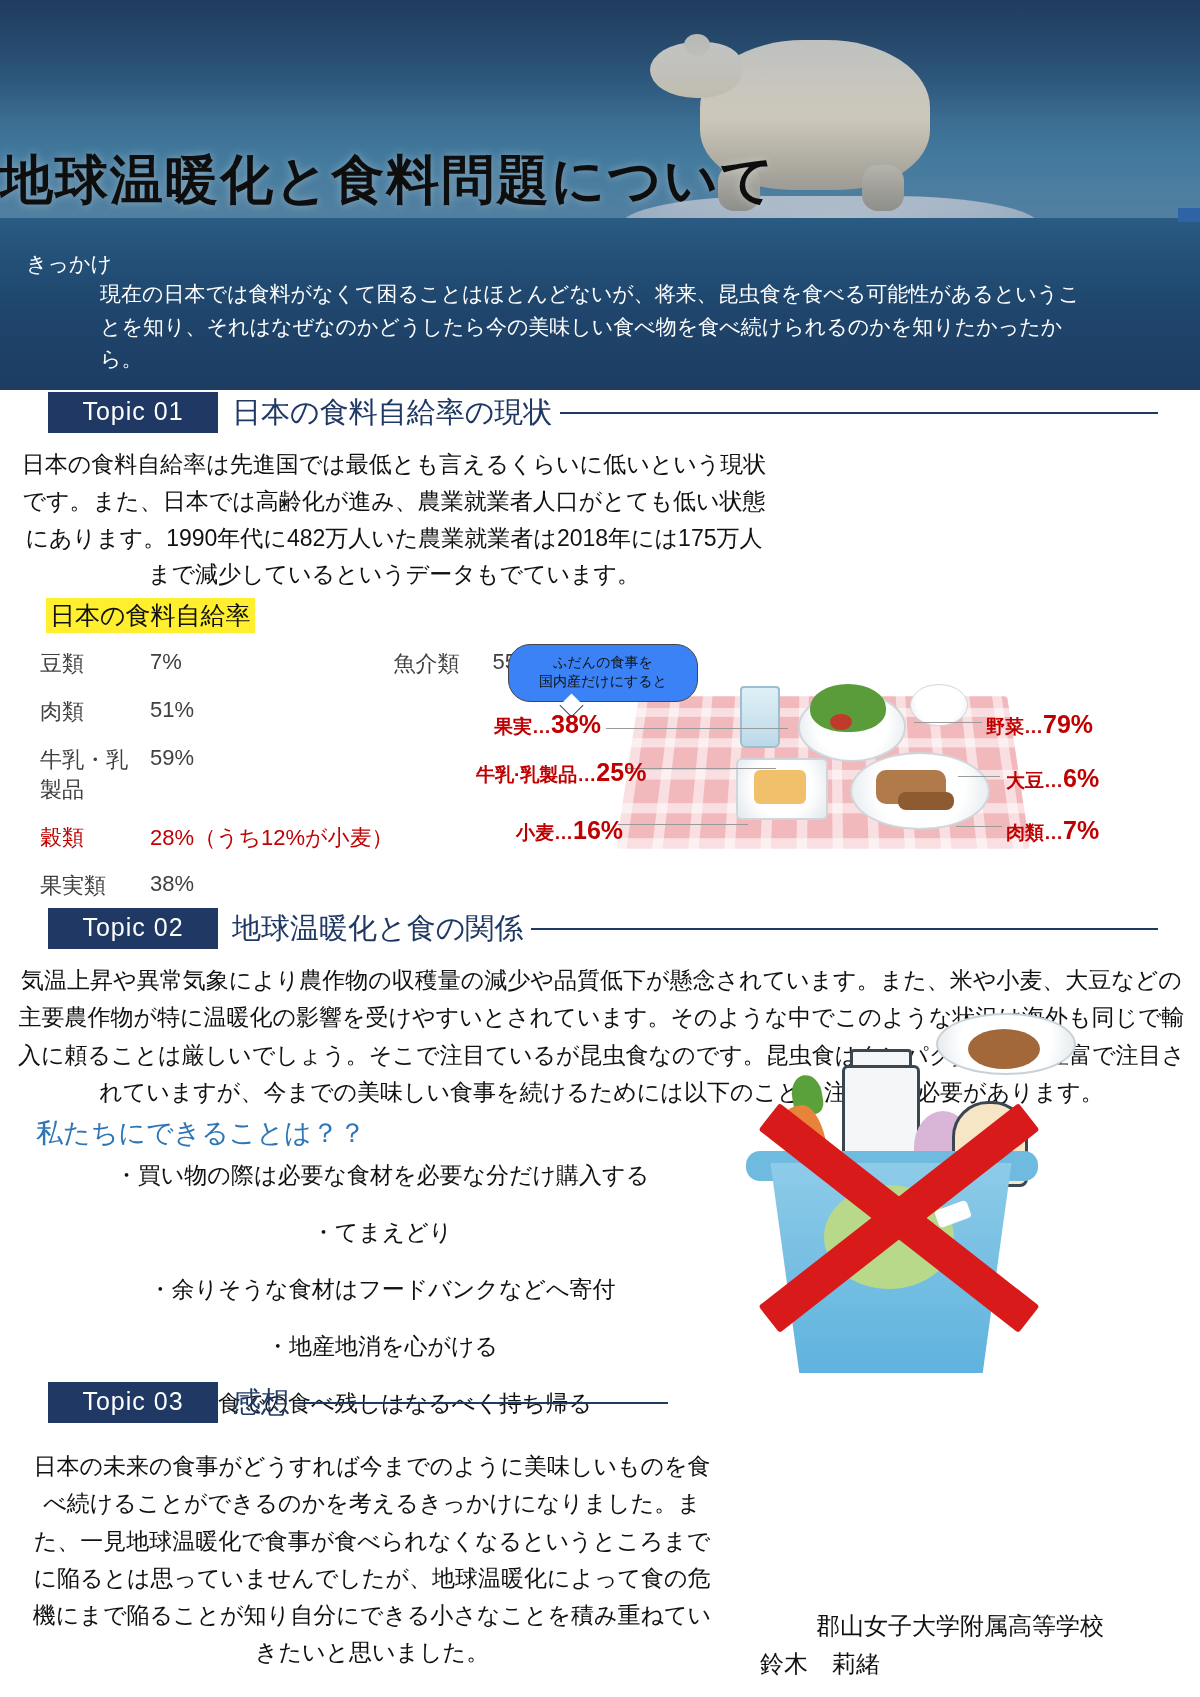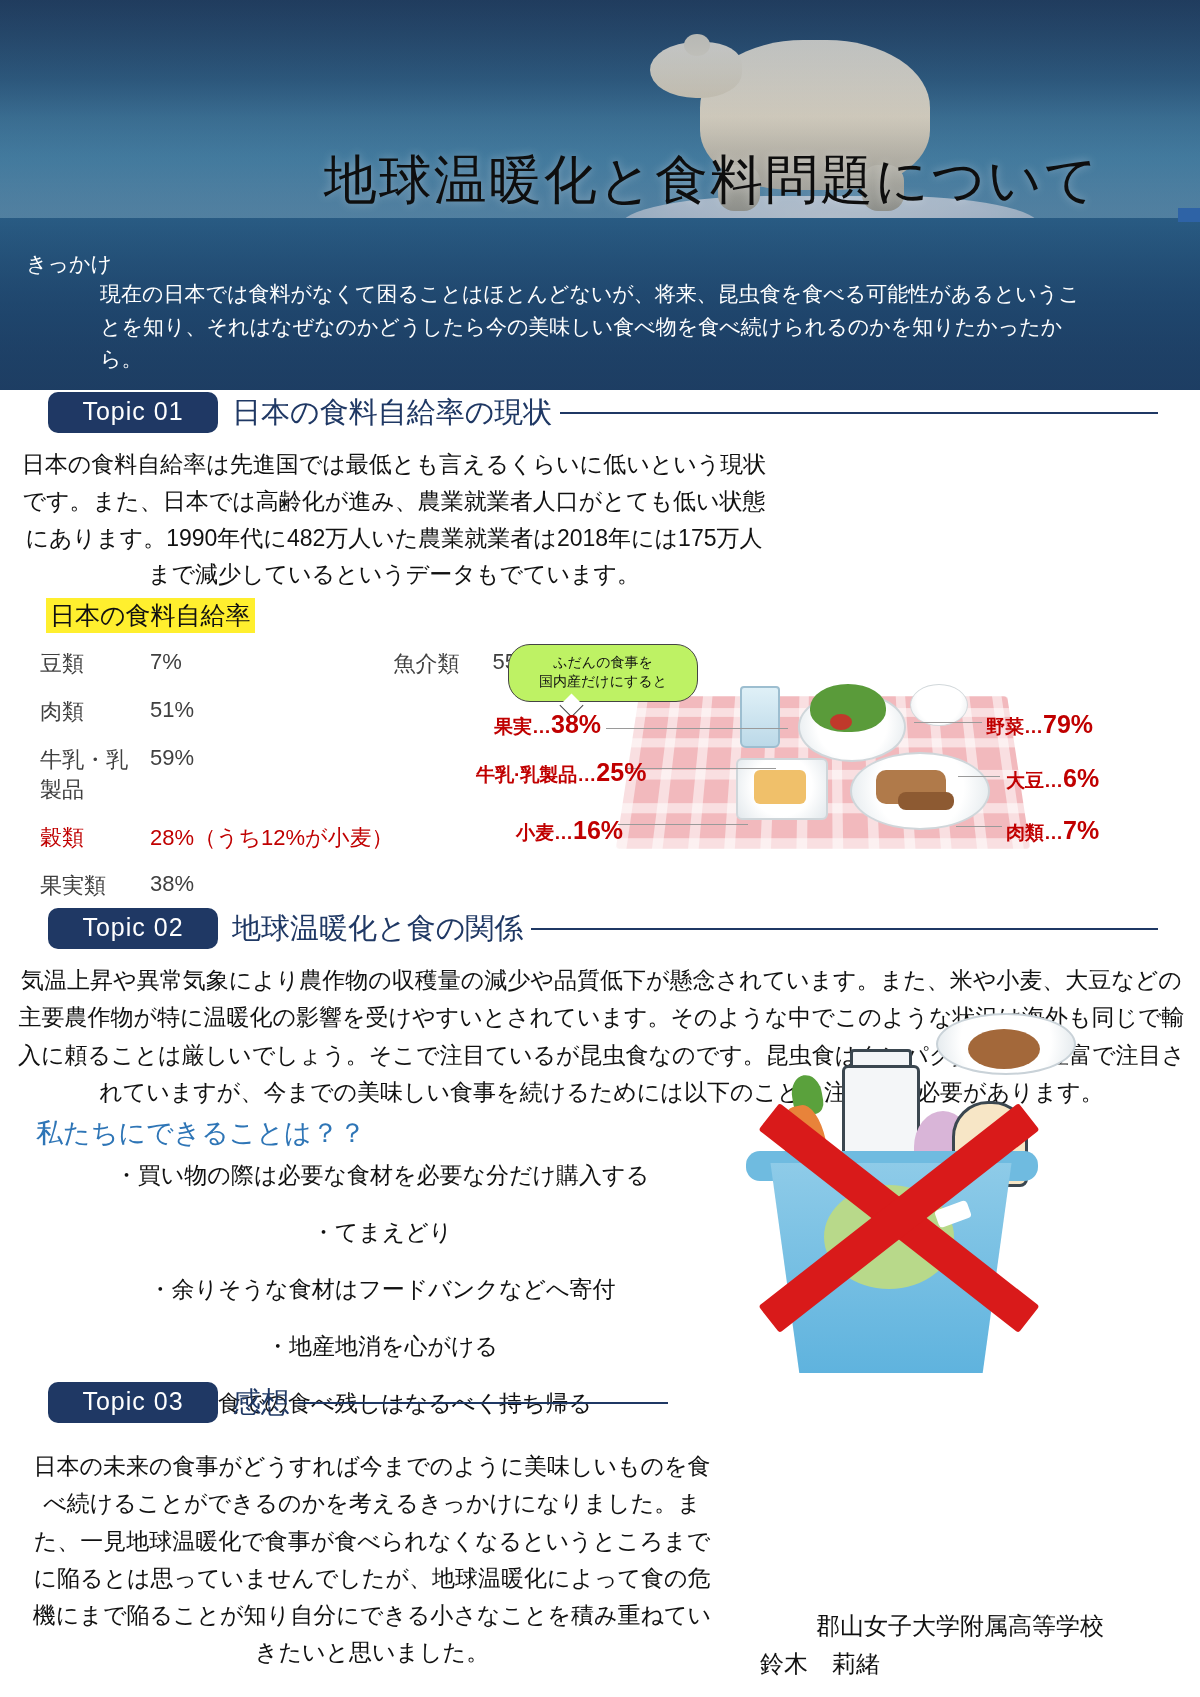--- a/index.html
+++ b/index.html
@@ -56,40 +56,40 @@
     position:absolute; top:165px; width:42px; height:46px;
     background:linear-gradient(180deg,#ddd3be,#bfb49c); border-radius:16px;
   }
   .bear-leg.l1 { left:718px; }
   .bear-leg.l2 { left:862px; }
   .header-fade {
     position:absolute; left:0; top:0; width:1200px; height:390px;
     background:linear-gradient(180deg, rgba(31,61,99,.30) 0%, rgba(31,61,99,.10) 30%, rgba(31,61,99,.45) 70%, rgba(31,61,99,.72) 100%);
   }
   .title {
-    position:absolute; left:0; top:145px; width:1100px; text-align:right;
-    font-size:53px; font-weight:normal; color:#0e0e0e; letter-spacing:2px;
+    position:absolute; left:0; top:145px; width:1100px; text-align:left;
+    font-size:53px; font-weight:bold; color:#0e0e0e; letter-spacing:2px;
     text-shadow:0 0 10px rgba(255,255,255,.35);
   }
   .kikkake-label {
     position:absolute; left:26px; top:250px; font-size:21px; color:#ffffff;
   }
   .kikkake-body {
     position:absolute; left:100px; top:278px; width:1000px;
     font-size:21px; line-height:1.55; color:#ffffff; text-align:left;
   }
   .blue-tab-right {
     position:absolute; right:0; top:208px; width:22px; height:14px; background:#2e63a6;
   }
 
   
   .topic-row { position:absolute; display:flex; align-items:center; }
   .topic-chip {
     background:#1f3864; color:#ffffff; font-size:25px; letter-spacing:1px;
-    padding:5px 22px 7px 22px; min-width:170px; text-align:center;border-radius:10px;
+    padding:5px 22px 7px 22px; min-width:170px; text-align:center;
   }
   .topic-title {
     font-size:29px; color:#1f3864; margin-left:14px; white-space:nowrap;
   }
   .topic-rule {
     height:2px; background:#1f3864; margin-left:8px; flex:1;
   }
 
   
   .s1-para {
@@ -117,21 +117,21 @@
     position:absolute; left:150px; top:48px; width:390px; height:160px;
     background:
       repeating-linear-gradient(90deg, rgba(255,255,255,.55) 0 10px, rgba(0,0,0,0) 10px 34px),
       repeating-linear-gradient(0deg, rgba(255,255,255,.55) 0 10px, rgba(0,0,0,0) 10px 34px),
       #f2b9bd;
     transform:perspective(420px) rotateX(18deg);
     border-radius:4px;
   }
   .bubble {
     position:absolute; left:30px; top:4px; width:190px; height:58px;
-    background:#bef264; border:1.5px solid #444; border-radius:22px;
+    background:#3b82f6; border:1.5px solid #444; border-radius:22px;
     font-size:14px; line-height:1.35; color:#111; padding:8px 10px; text-align:center;
   }
   .bubble:after {
     content:""; position:absolute; left:54px; bottom:-13px; width:16px; height:16px;
     background:#ffffff; border-right:1.5px solid #444; border-bottom:1.5px solid #444;
     transform:rotate(45deg);
   }
   .plate { position:absolute; border-radius:50%; }
   .plate.salad { left:320px; top:52px; width:108px; height:70px; background:radial-gradient(circle at 50% 45%, #fff 55%, #dfe6ea 100%); border:2px solid #cfd6da; }
   .salad-green { position:absolute; left:332px; top:44px; width:76px; height:48px; background:#5a9b3a; border-radius:50% 50% 45% 45%; }

